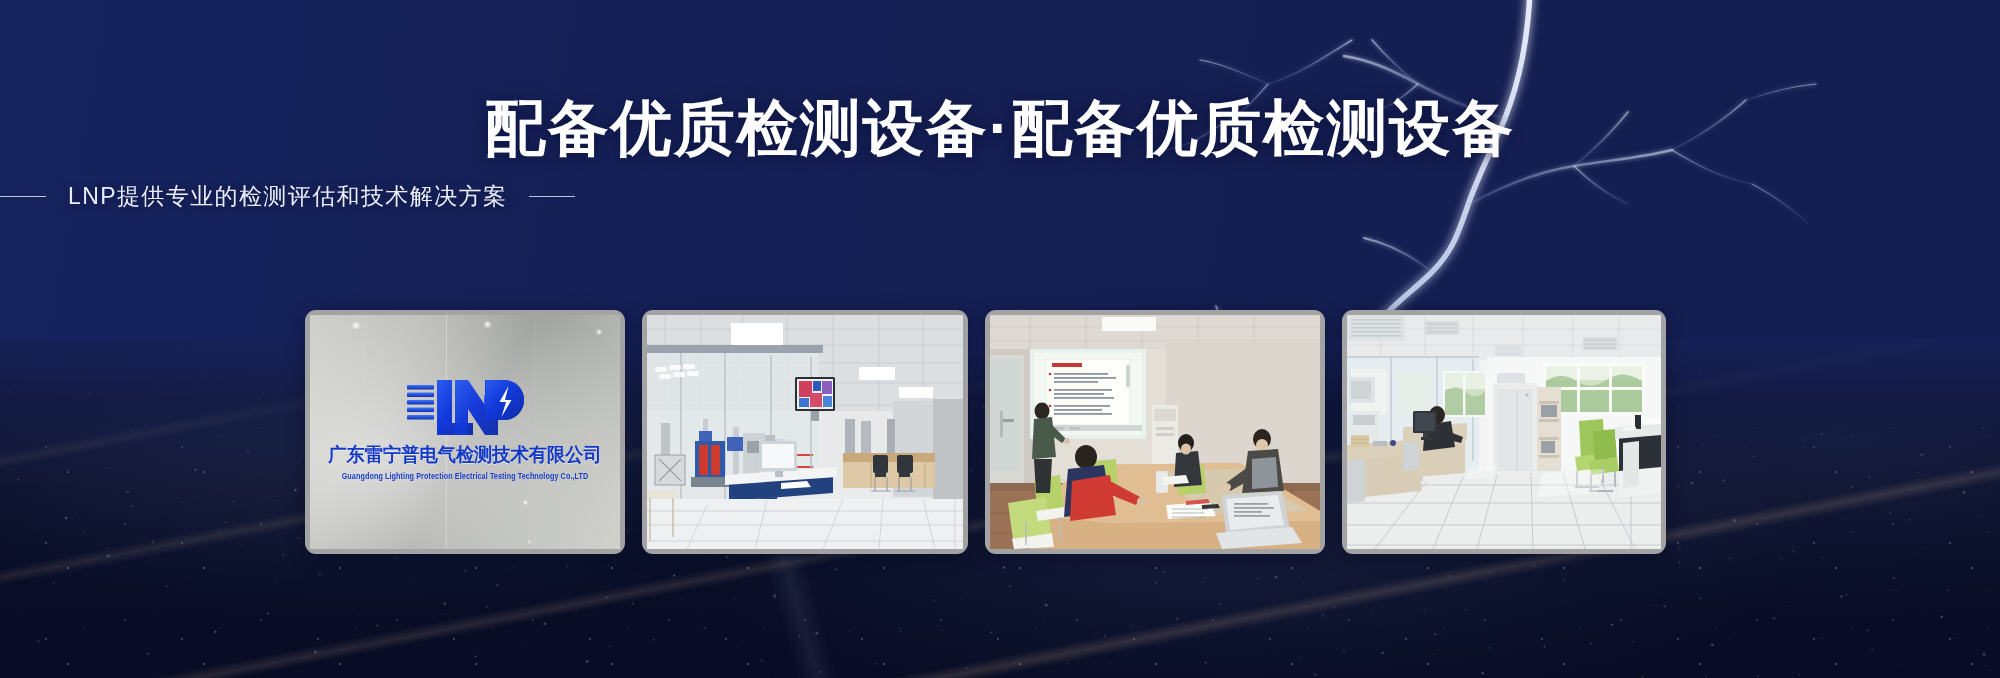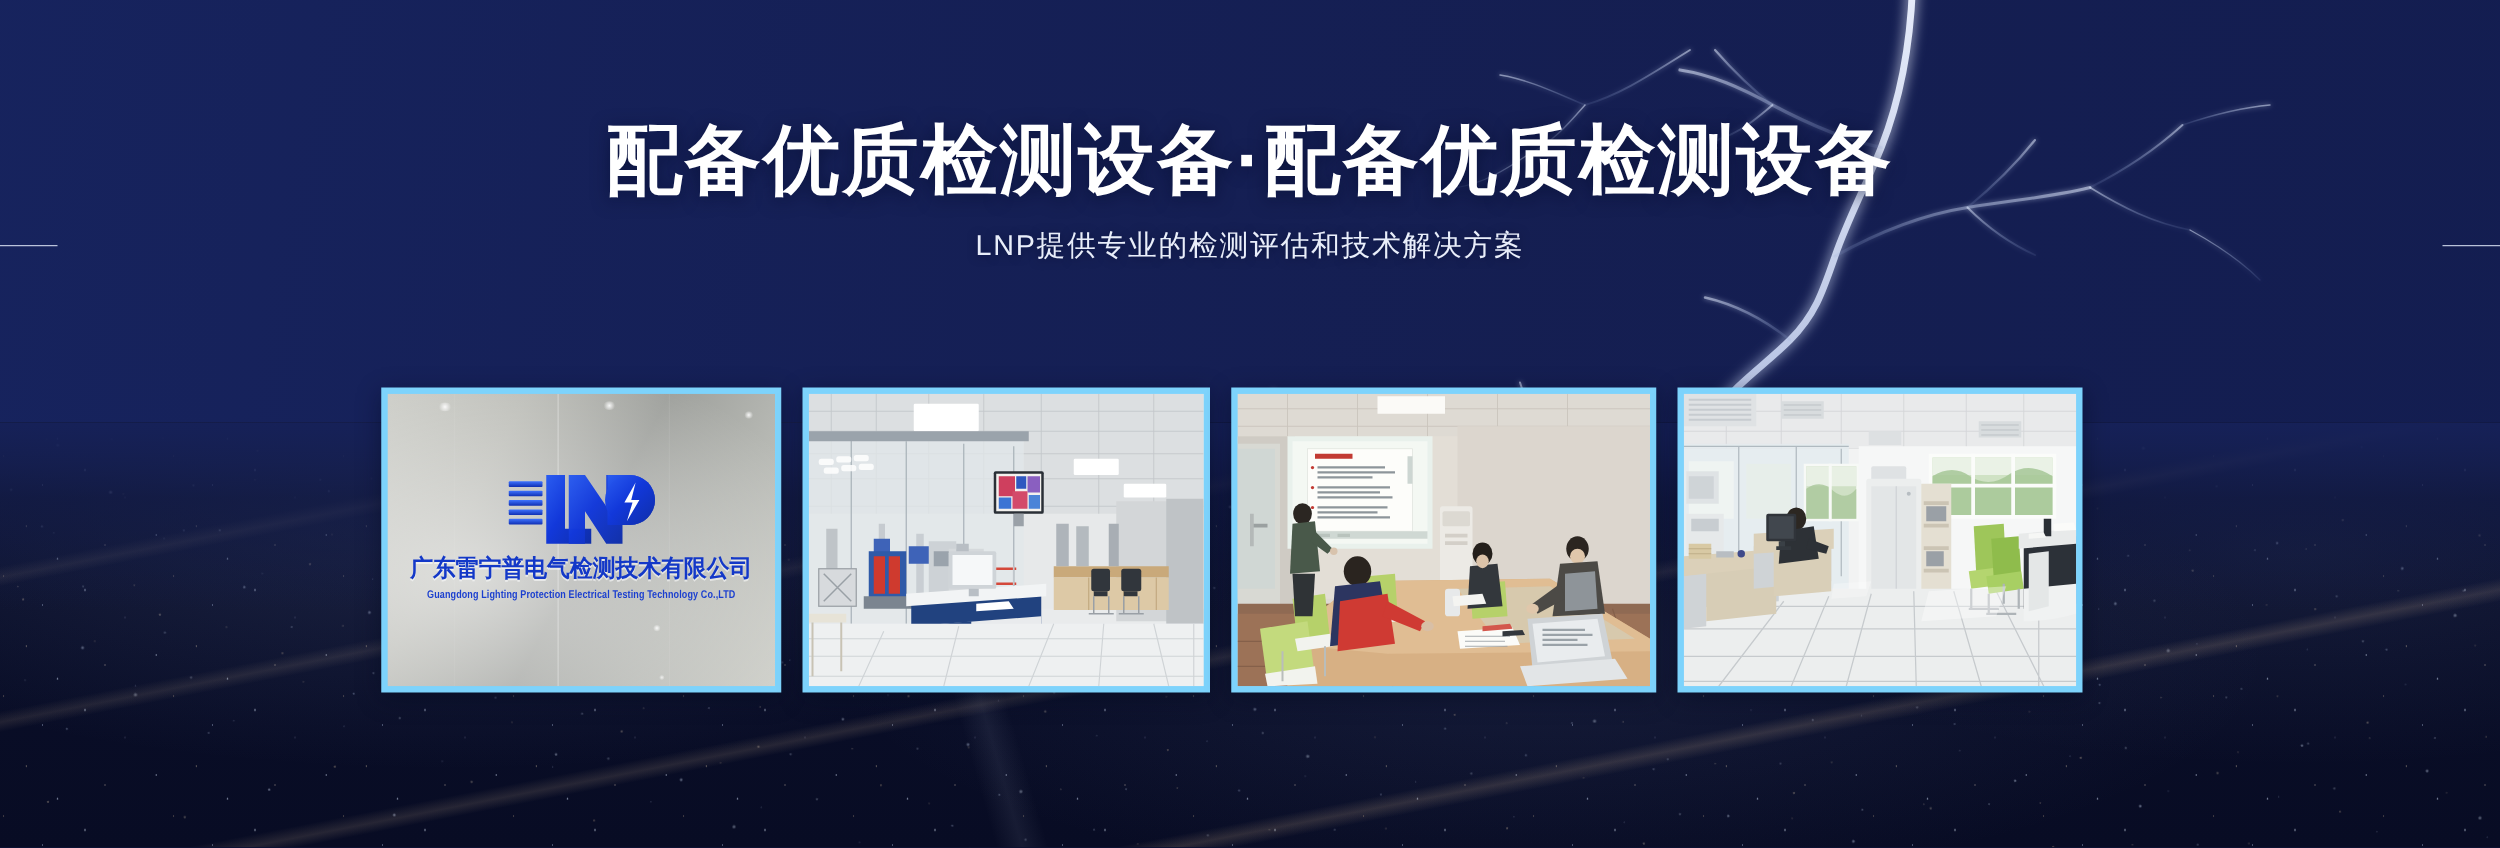--- a/index.html
+++ b/index.html
@@ -103,21 +103,21 @@
     font-weight:bold;
     color:#ffffff;
     letter-spacing:2px;
     text-shadow:0 2px 14px rgba(4,10,40,0.55);
     white-space:nowrap;
   }
   .subline {
     margin-top:20px;
     display:flex;
     align-items:center;
-    justify-content:space-between;
+    justify-content:flex-start;
     gap:22px;
   }
   .sub-rule {
     width:46px; height:1px;
     background:rgba(222,231,248,0.82);
   }
   .subtitle {
     font-size:23px;
     color:#e9eefa;
     letter-spacing:1.4px;
@@ -130,23 +130,24 @@
     position:absolute;
     left:305px; top:310px;
     width:1350px; height:244px;
     display:flex;
     gap:17px;
     z-index:7;
   }
   .photo {
     position:relative;
     flex:0 0 auto;
-    background:#7dd3fc;
+    background:#a3a3a3;
     padding:5px;
     box-shadow:0 4px 18px rgba(3,8,30,0.45);
+    border-radius:11px;
   }
   .photo.p1 { width:320px; }
   .photo.p2 { width:326px; }
   .photo.p3 { width:340px; }
   .photo.p4 { width:324px; }
   .shot {
     position:relative;
     width:100%; height:100%;
     overflow:hidden;
   }

